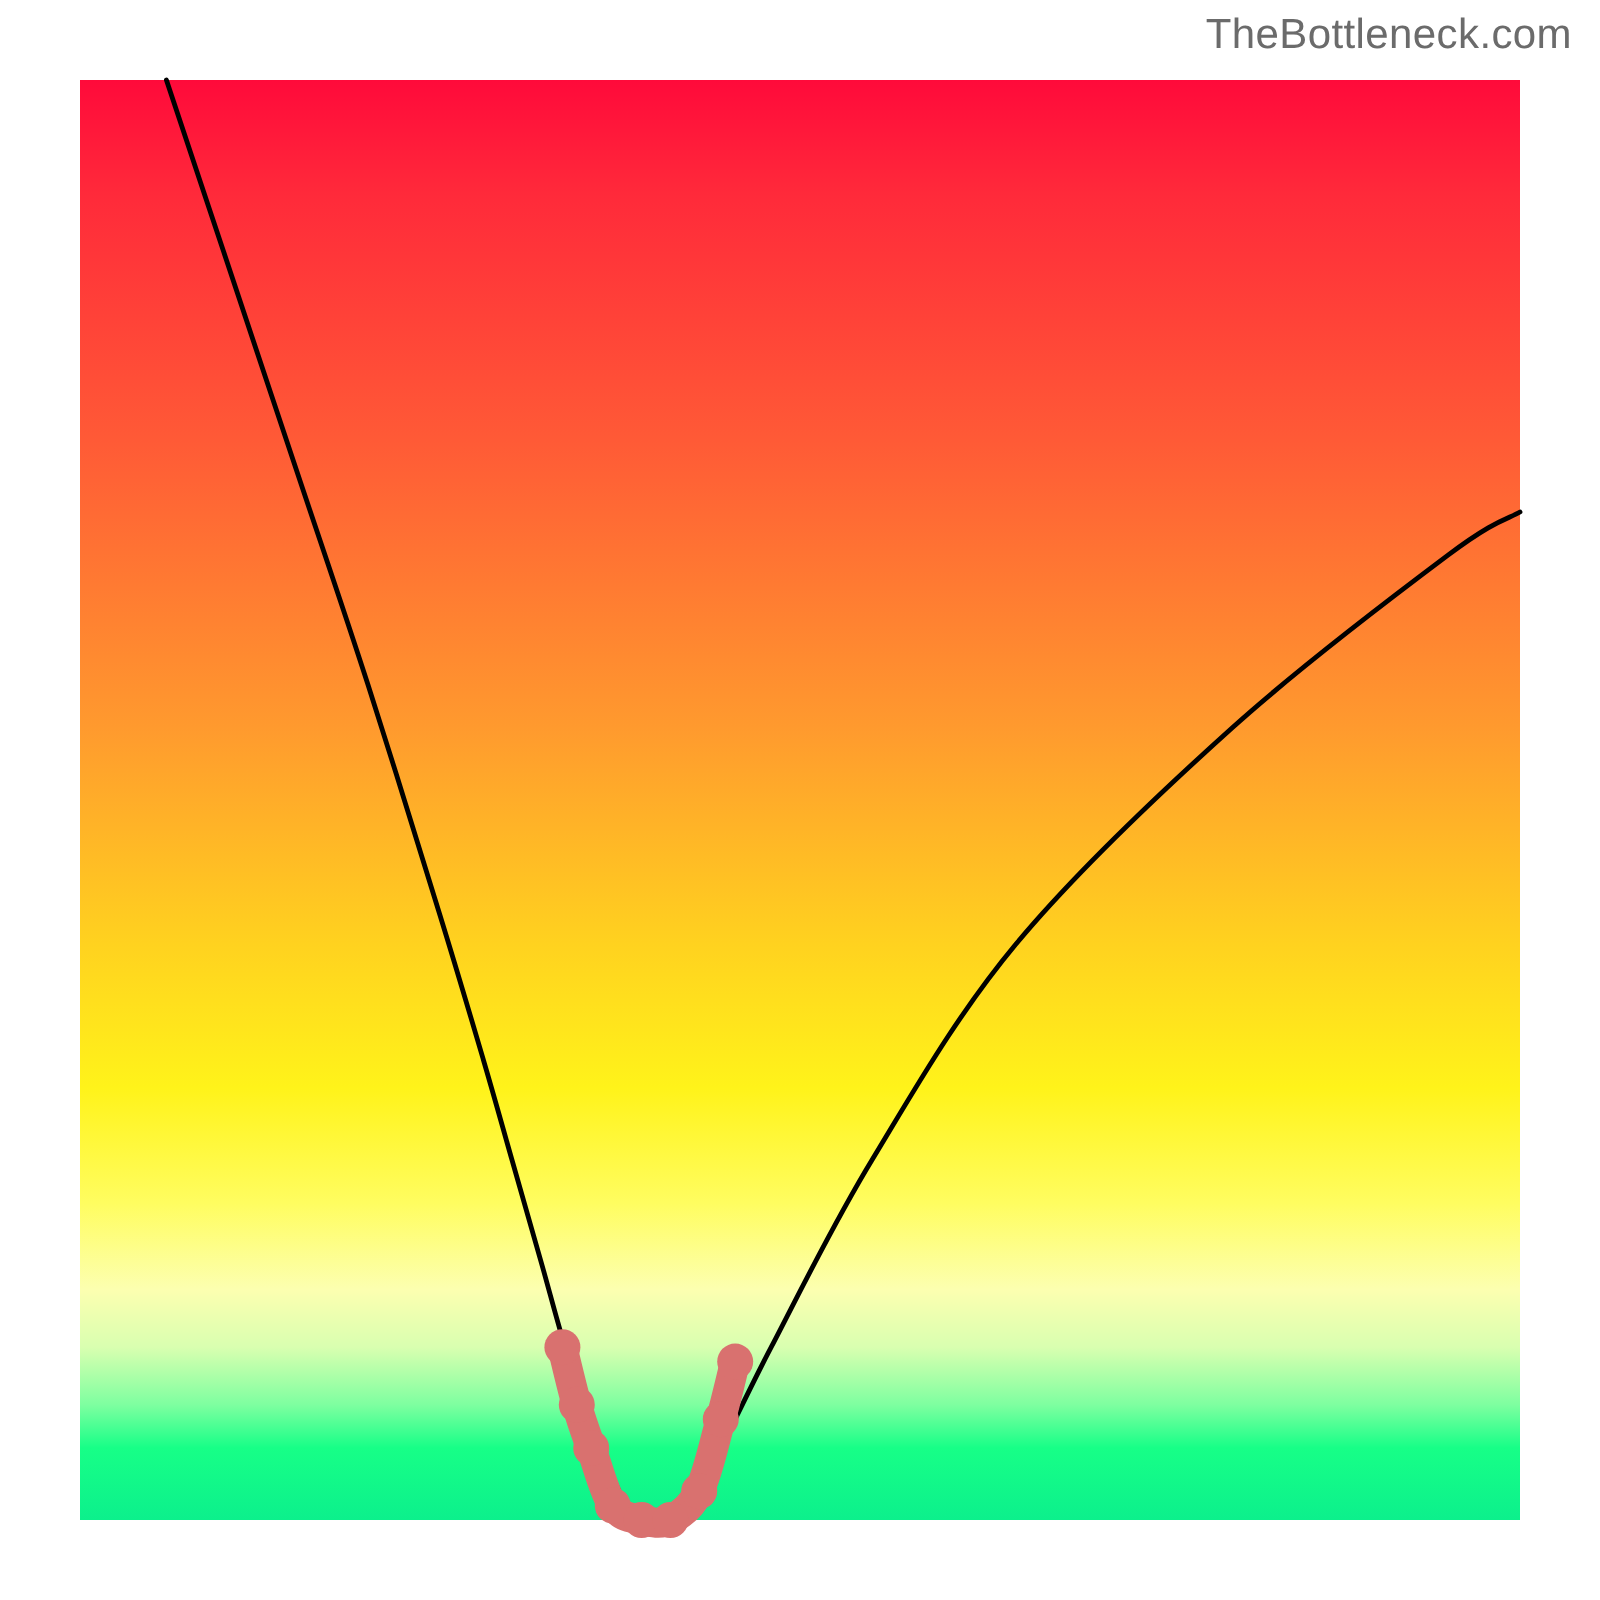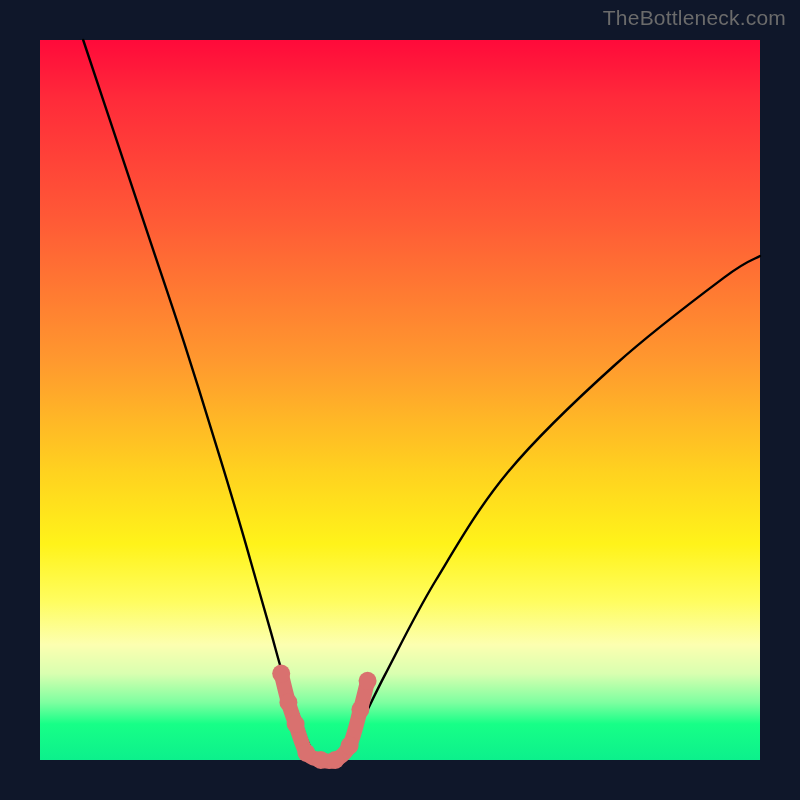--- a/index.html
+++ b/index.html
@@ -10,21 +10,21 @@
     background: #000;
     font-family: Arial, Helvetica, sans-serif;
     overflow: hidden;
   }
   .frame {
     position: absolute;
     left: 0;
     top: 0;
     width: 800px;
     height: 800px;
-    background: #0f172a;
+    background: #ffffff;
   }
   .plot {
     position: absolute;
     left: 40px;
     top: 40px;
     width: 720px;
     height: 720px;
     background: linear-gradient(to bottom,
       #ff0a3a 0%,
       #ff2a3a 8%,

